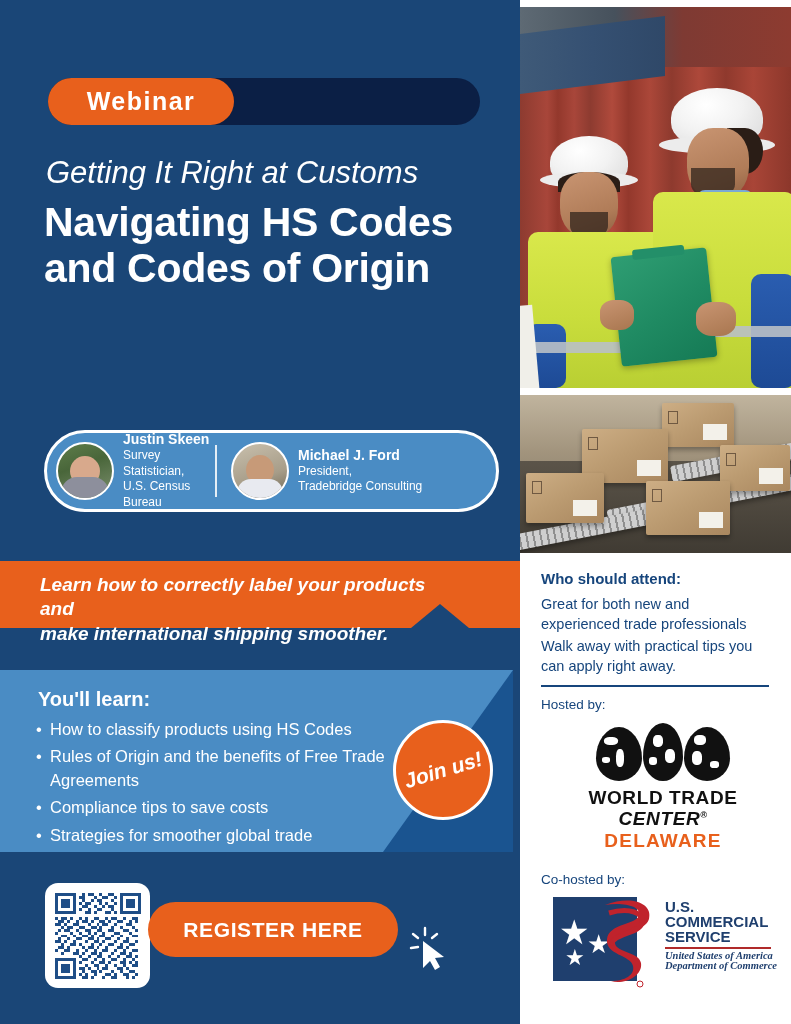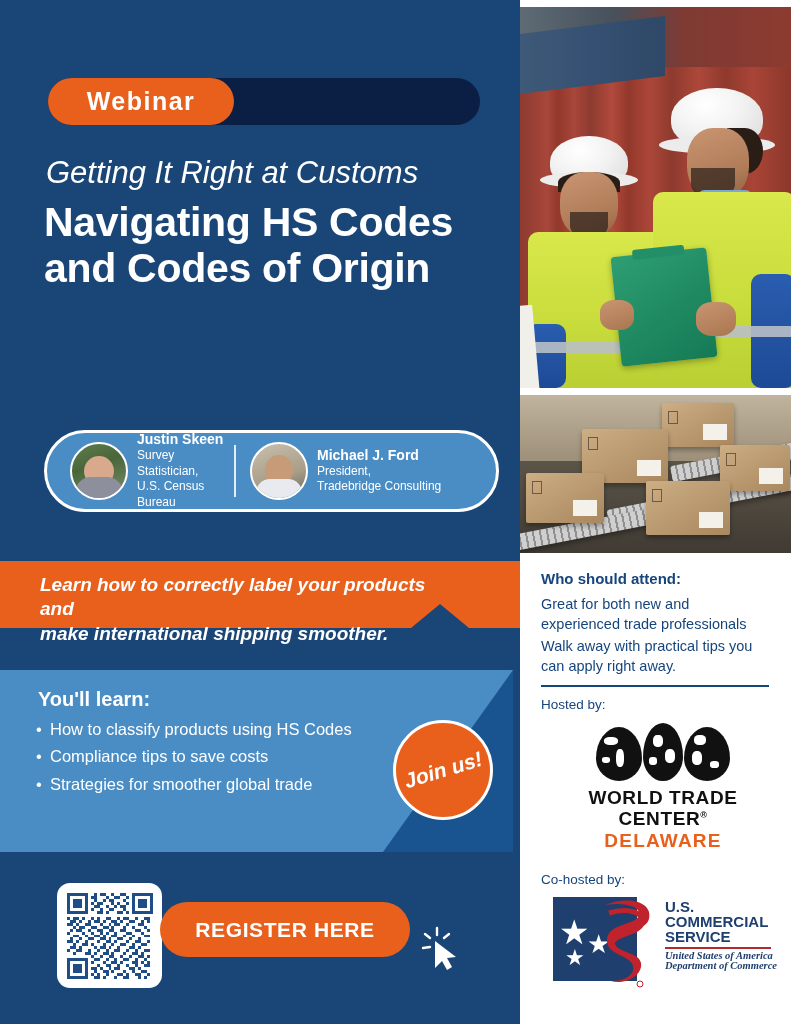--- a/index.html
+++ b/index.html
@@ -23,21 +23,21 @@
     font-weight:400;letter-spacing:0px;}
   .main-title{position:absolute;left:44px;top:200px;width:470px;color:#fff;font-size:41px;font-weight:bold;
     line-height:1.12;letter-spacing:-0.3px;}
   .date-line{position:absolute;left:46px;top:324px;width:470px;color:#fff;font-size:25px;font-weight:bold;
     line-height:1.28;}
 
   
   .speakers{position:absolute;left:44px;top:430px;width:455px;height:82px;background:#4a8cc4;
     border:3px solid #ffffff;border-radius:41px;display:flex;align-items:center;}
   .spk{display:flex;align-items:center;height:100%;}
-  .spk-a{padding-left:23px;width:187px;}
+  .spk-a{padding-left:9px;width:168px;}
   .spk-b{padding-left:14px;width:225px;}
   .avatar{width:58px;height:58px;border-radius:50%;border:2px solid #fff;overflow:hidden;flex:0 0 auto;
     position:relative;background:#2f5d33;}
   .av1{background:linear-gradient(160deg,#5e7d4a 0%,#49663a 40%,#7d8f6e 100%);}
   .av1::before{content:"";position:absolute;left:50%;top:22%;transform:translateX(-50%);
     width:30px;height:30px;border-radius:50%;background:#d8a98c;}
   .av1::after{content:"";position:absolute;left:50%;top:62%;transform:translateX(-50%);
     width:48px;height:32px;border-radius:16px 16px 0 0;background:#8d8f9c;}
   .av2{background:linear-gradient(160deg,#c9c0ad 0%,#a79d89 60%,#6d6655 100%);}
   .av2::before{content:"";position:absolute;left:50%;top:20%;transform:translateX(-50%);
@@ -65,21 +65,21 @@
   .learn-list li{color:#fff;font-size:16.5px;line-height:1.42;margin-bottom:4px;padding-left:14px;
     position:relative;}
   .learn-list li::before{content:"\2022";position:absolute;left:0;top:0;}
 
   .joinus{position:absolute;left:393px;top:720px;width:100px;height:100px;border-radius:50%;
     background:#e8601c;border:3px solid #fff;display:flex;align-items:center;justify-content:center;}
   .joinus span{color:#fff;font-size:21px;font-weight:bold;font-style:italic;transform:rotate(-17deg);
     display:block;white-space:nowrap;}
 
   
-  .reg-zone{position:absolute;left:12px;top:852px;width:513px;height:172px;background:#1a4677;}
+  .reg-zone{position:absolute;left:0;top:852px;width:513px;height:172px;background:#1a4677;}
   .qr-card{position:absolute;left:45px;top:31px;width:105px;height:105px;background:#fff;border-radius:13px;
     display:flex;align-items:center;justify-content:center;}
   .qr{width:86px;height:86px;}
   .reg-btn{position:absolute;left:148px;top:50px;width:250px;height:55px;background:#e8601c;
     border-radius:28px;display:flex;align-items:center;justify-content:center;border:none;cursor:pointer;}
   .reg-btn span{color:#fff;font-size:21px;font-weight:bold;letter-spacing:.6px;}
   .cursor-ico{position:absolute;left:408px;top:72px;width:46px;height:48px;}
 
   
   .right-col{position:absolute;left:513px;top:0;width:278px;height:1024px;background:#ffffff;}
@@ -168,21 +168,21 @@
   .hosted{position:absolute;left:28px;top:697px;font-size:13.5px;color:#16457c;}
 
   
   .wtc{position:absolute;left:50px;top:723px;width:200px;text-align:center;}
   .globes{display:flex;justify-content:center;align-items:flex-end;gap:1px;margin-bottom:6px;position:relative;}
   .globe{width:46px;height:54px;background:#111;border-radius:50% 50% 50% 50%/58% 58% 42% 42%;
      transform:rotate(0deg);position:relative;overflow:hidden;}
   .g-mid{width:40px;height:58px;}
   .globe i{position:absolute;background:#fff;display:block;border-radius:40%;}
   .wtc-l1{font-size:19px;font-weight:bold;color:#111;letter-spacing:.6px;line-height:1.12;}
-  .wtc-l2{font-size:19px;font-weight:bold;color:#111;letter-spacing:.6px;line-height:1.12;}
+  .wtc-l2{font-size:19px;font-weight:bold;color:#111;letter-spacing:.6px;line-height:1.12;font-style:italic;}
   .wtc-l3{font-size:19px;font-weight:bold;color:#e8601c;letter-spacing:1.2px;line-height:1.2;}
   .sup{font-size:9px;vertical-align:super;}
 
   .cohost{position:absolute;left:28px;top:872px;font-size:13.5px;color:#16457c;}
   
   .uscs{position:absolute;left:40px;top:893px;width:220px;height:96px;}
   .uscs-sq{position:absolute;left:0;top:4px;width:84px;height:84px;background:#1f3f6e;}
   .star{position:absolute;color:#fff;font-size:30px;line-height:1;}
   .st1{left:6px;top:18px;font-size:34px;}
   .st2{left:34px;top:34px;font-size:26px;}
@@ -244,20 +244,21 @@
         <span>make international shipping smoother.</span>
       </p>
     </div>
     <div class="notch"></div>
 
     <div class="learn-band">
       <div class="learn-wedge"></div>
       <div class="learn-title">You'll learn:</div>
       <ul class="learn-list">
         <li>How to classify products using HS Codes</li>
+        <li>Rules of Origin and the benefits of Free Trade Agreements</li>
         <li>Compliance tips to save costs</li>
         <li>Strategies for smoother global trade</li>
       </ul>
     </div>
 
     <div class="joinus">
       <span>Join us!</span>
     </div>
 
     <div class="reg-zone">

